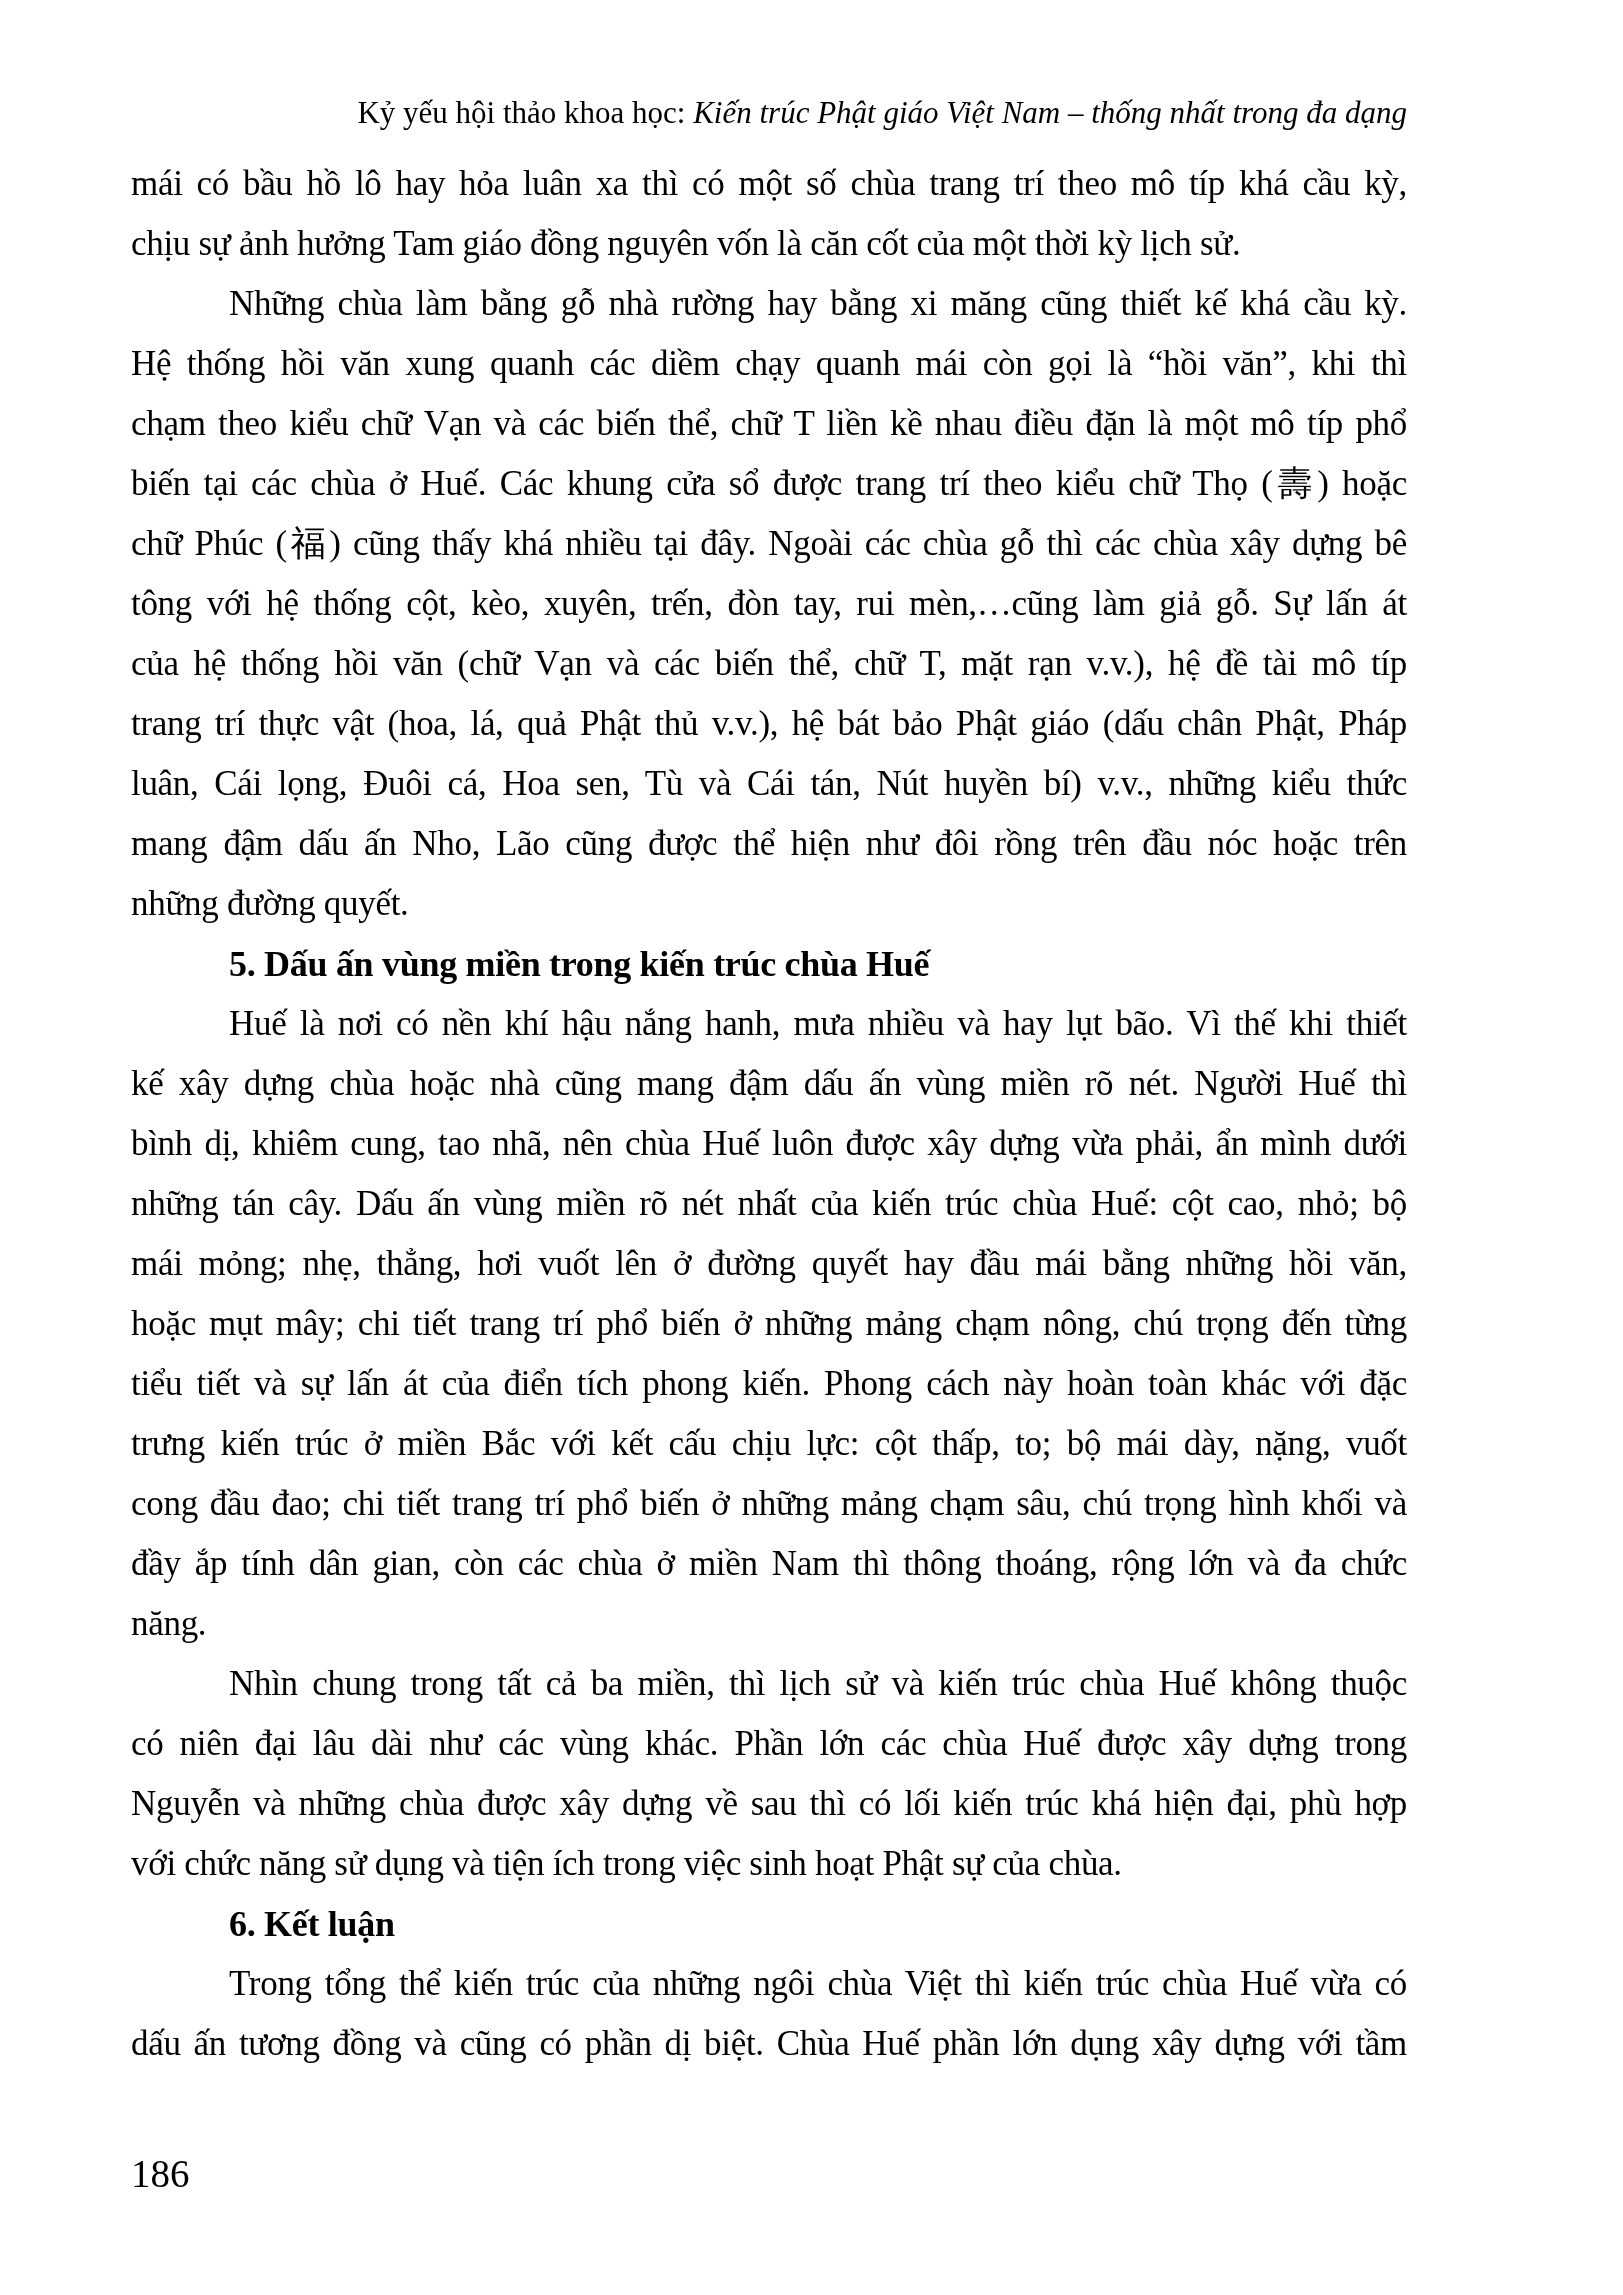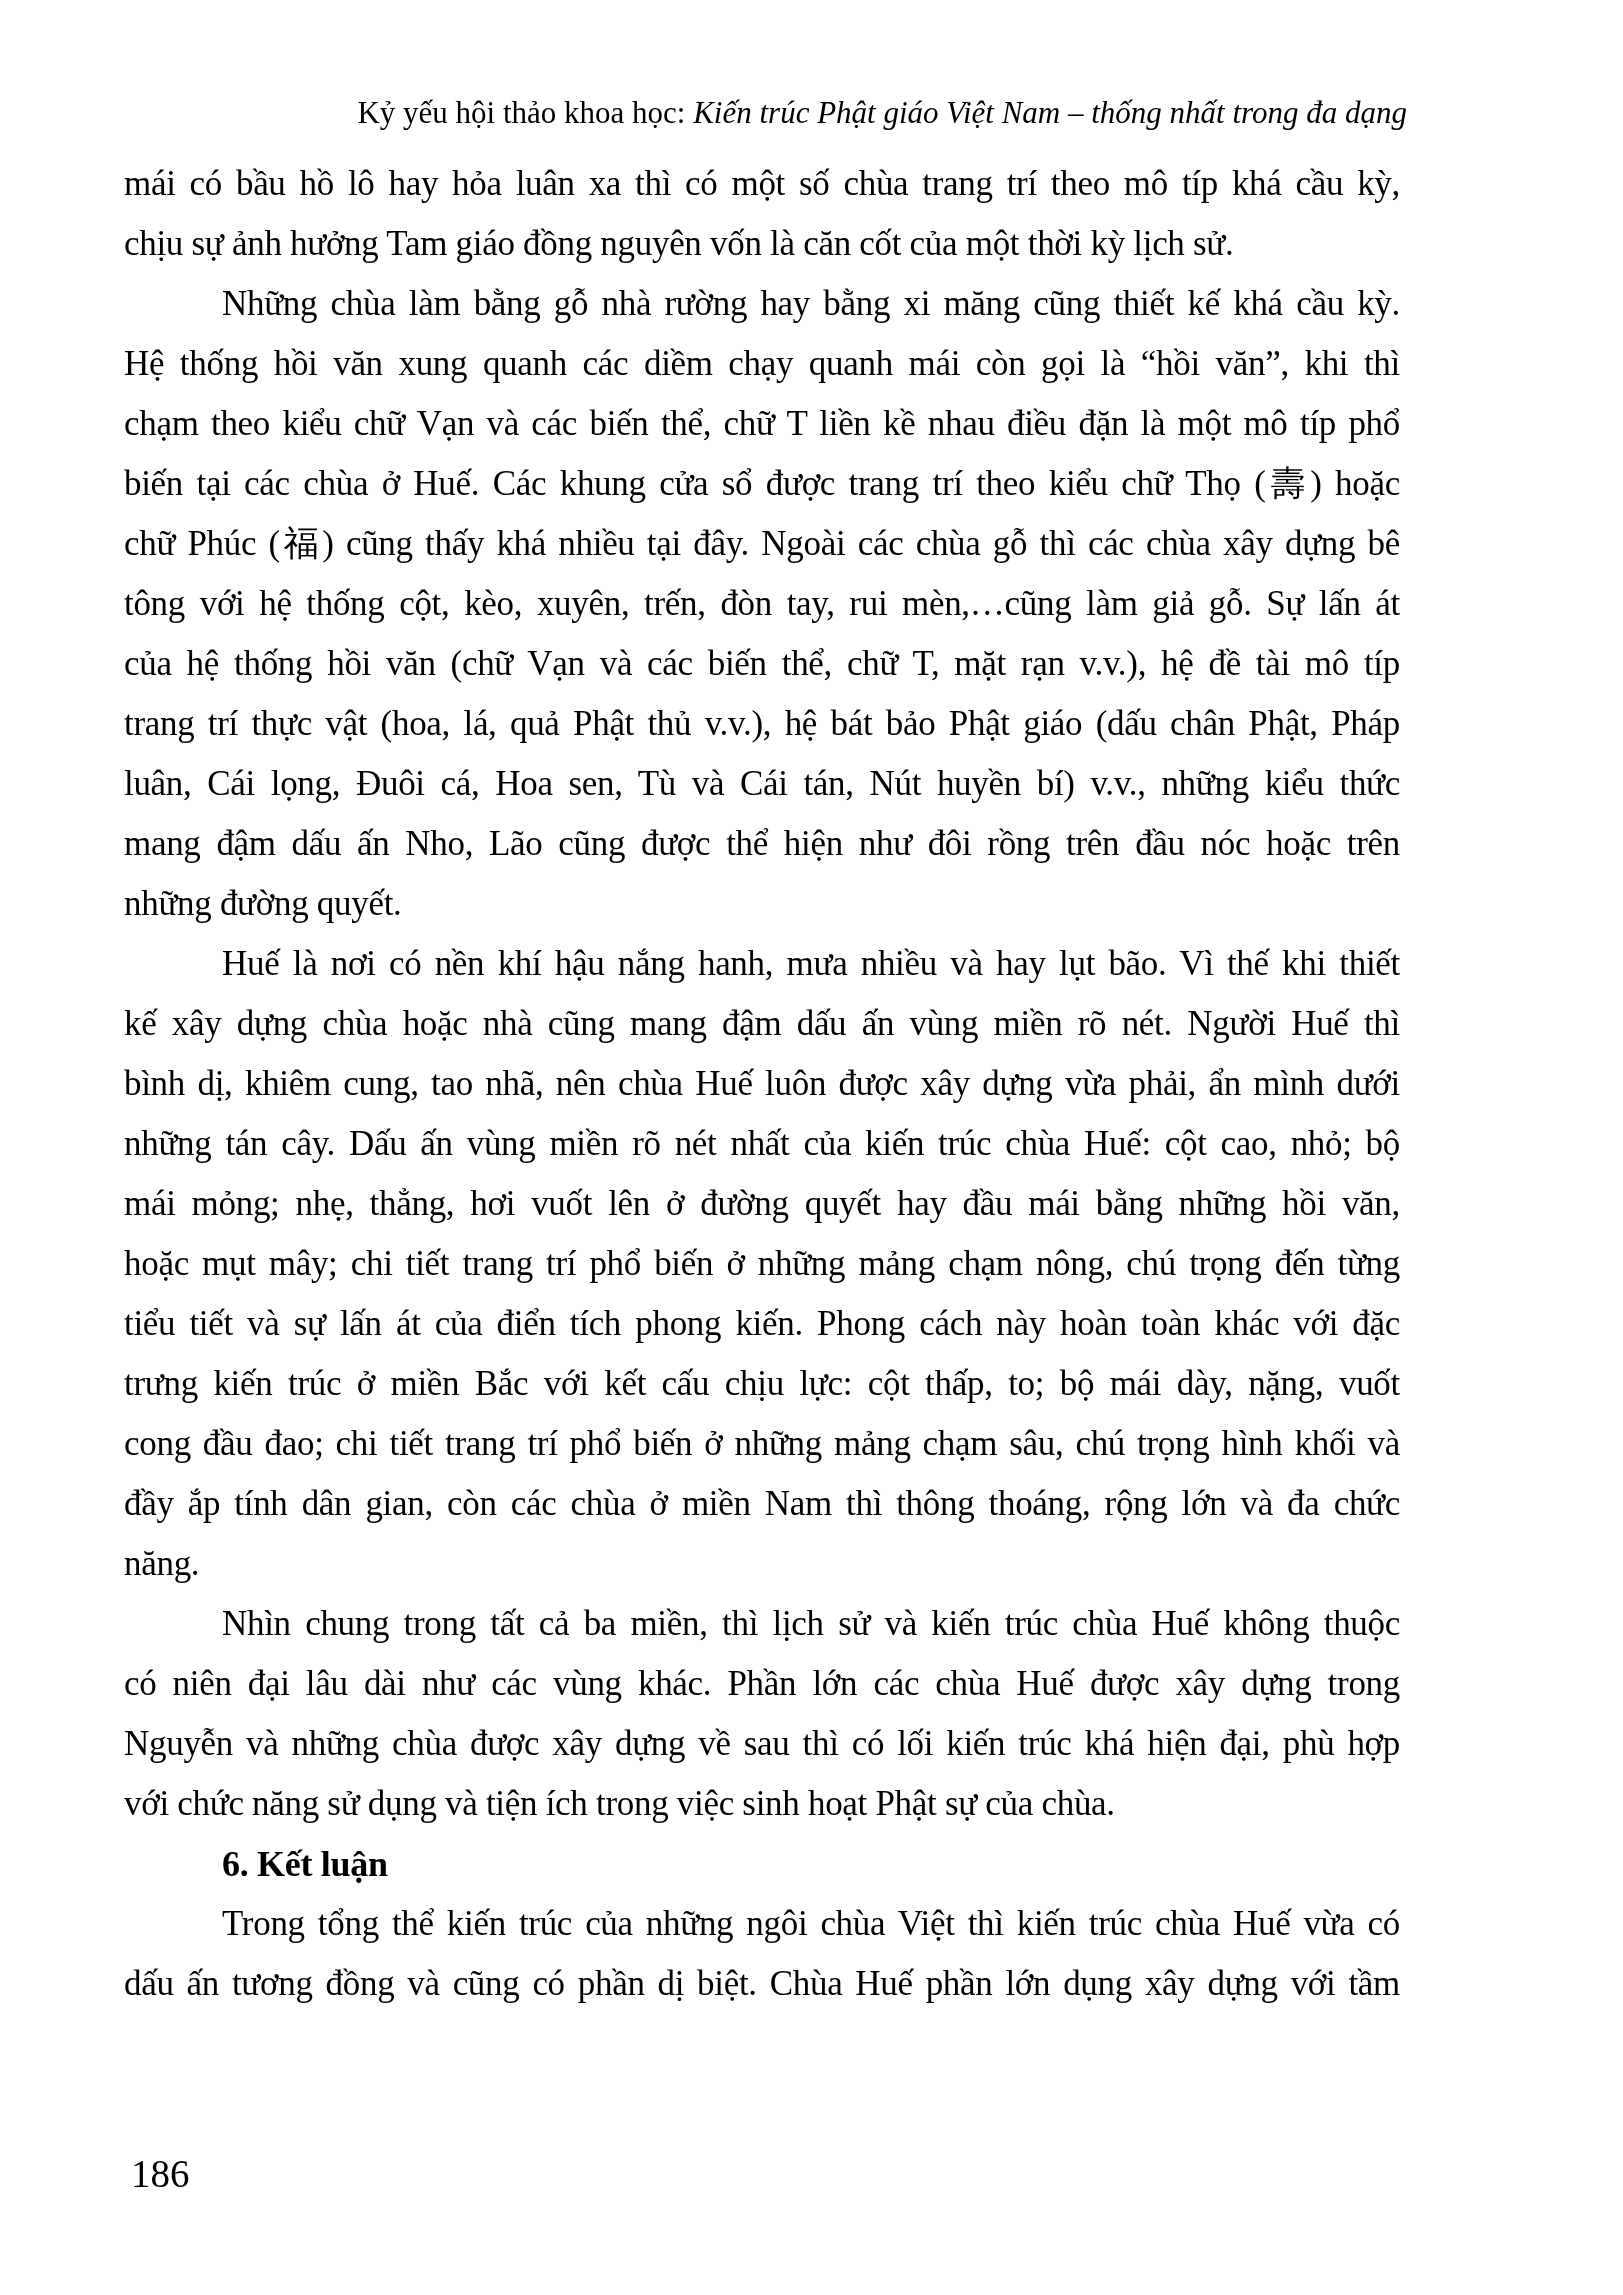--- a/index.html
+++ b/index.html
@@ -19,21 +19,21 @@
     top: 93px;
     width: 1276px;
     text-align: right;
     font-size: 31px;
     line-height: 39px;
     white-space: nowrap;
   }
   .running-header .hdr-title { font-style: italic; }
   .body-block {
     position: absolute;
-    left: 124px;
+    left: 131px;
     top: 154px;
     width: 1276px;
   }
   .line {
     height: 60px;
     line-height: 60px;
     font-size: 35px;
     letter-spacing: -0.3px;
     text-align: justify;
     text-align-last: justify;
@@ -76,20 +76,21 @@
       <div class="line">Hệ thống hồi văn xung quanh các diềm chạy quanh mái còn gọi là “hồi văn”, khi thì</div>
       <div class="line">chạm theo kiểu chữ Vạn và các biến thể, chữ T liền kề nhau điều đặn là một mô típ phổ</div>
       <div class="line">biến tại các chùa ở Huế. Các khung cửa sổ được trang trí theo kiểu chữ Thọ (壽) hoặc</div>
       <div class="line">chữ Phúc (福) cũng thấy khá nhiều tại đây. Ngoài các chùa gỗ thì các chùa xây dựng bê</div>
       <div class="line">tông với hệ thống cột, kèo, xuyên, trến, đòn tay, rui mèn,…cũng làm giả gỗ. Sự lấn át</div>
       <div class="line">của hệ thống hồi văn (chữ Vạn và các biến thể, chữ T, mặt rạn v.v.), hệ đề tài mô típ</div>
       <div class="line">trang trí thực vật (hoa, lá, quả Phật thủ v.v.), hệ bát bảo Phật giáo (dấu chân Phật, Pháp</div>
       <div class="line">luân, Cái lọng, Đuôi cá, Hoa sen, Tù và Cái tán, Nút huyền bí) v.v., những kiểu thức</div>
       <div class="line">mang đậm dấu ấn Nho, Lão cũng được thể hiện như đôi rồng trên đầu nóc hoặc trên</div>
       <div class="line flush">những đường quyết.</div>
+      <div class="line heading ind">5. Dấu ấn vùng miền trong kiến trúc chùa Huế</div>
       <div class="line ind">Huế là nơi có nền khí hậu nắng hanh, mưa nhiều và hay lụt bão. Vì thế khi thiết</div>
       <div class="line">kế xây dựng chùa hoặc nhà cũng mang đậm dấu ấn vùng miền rõ nét. Người Huế thì</div>
       <div class="line">bình dị, khiêm cung, tao nhã, nên chùa Huế luôn được xây dựng vừa phải, ẩn mình dưới</div>
       <div class="line">những tán cây. Dấu ấn vùng miền rõ nét nhất của kiến trúc chùa Huế: cột cao, nhỏ; bộ</div>
       <div class="line">mái mỏng; nhẹ, thẳng, hơi vuốt lên ở đường quyết hay đầu mái bằng những hồi văn,</div>
       <div class="line">hoặc mụt mây; chi tiết trang trí phổ biến ở những mảng chạm nông, chú trọng đến từng</div>
       <div class="line">tiểu tiết và sự lấn át của điển tích phong kiến. Phong cách này hoàn toàn khác với đặc</div>
       <div class="line">trưng kiến trúc ở miền Bắc với kết cấu chịu lực: cột thấp, to; bộ mái dày, nặng, vuốt</div>
       <div class="line">cong đầu đao; chi tiết trang trí phổ biến ở những mảng chạm sâu, chú trọng hình khối và</div>
       <div class="line">đầy ắp tính dân gian, còn các chùa ở miền Nam thì thông thoáng, rộng lớn và đa chức</div>

